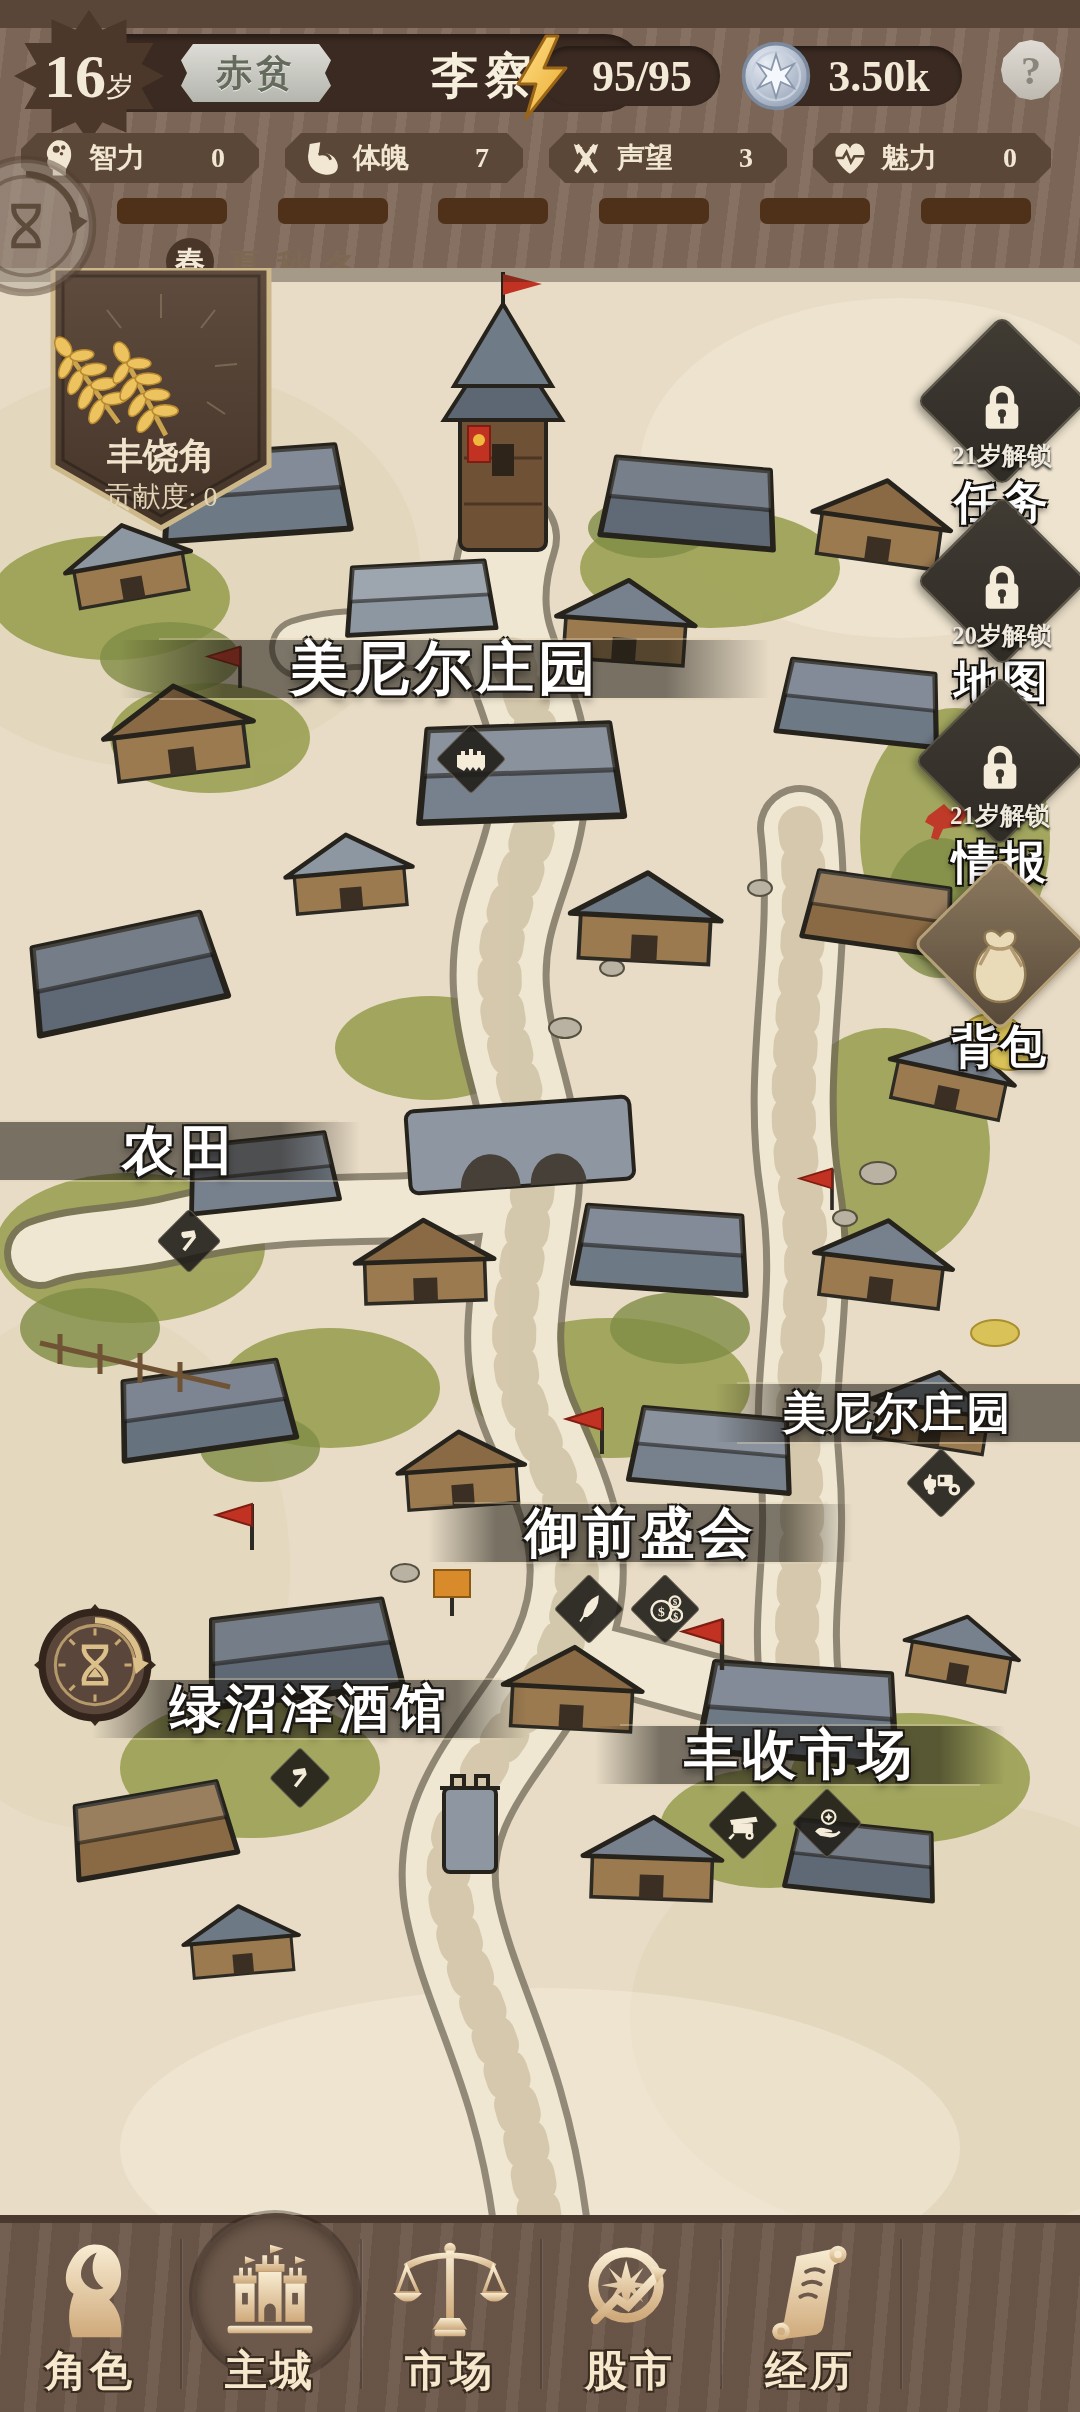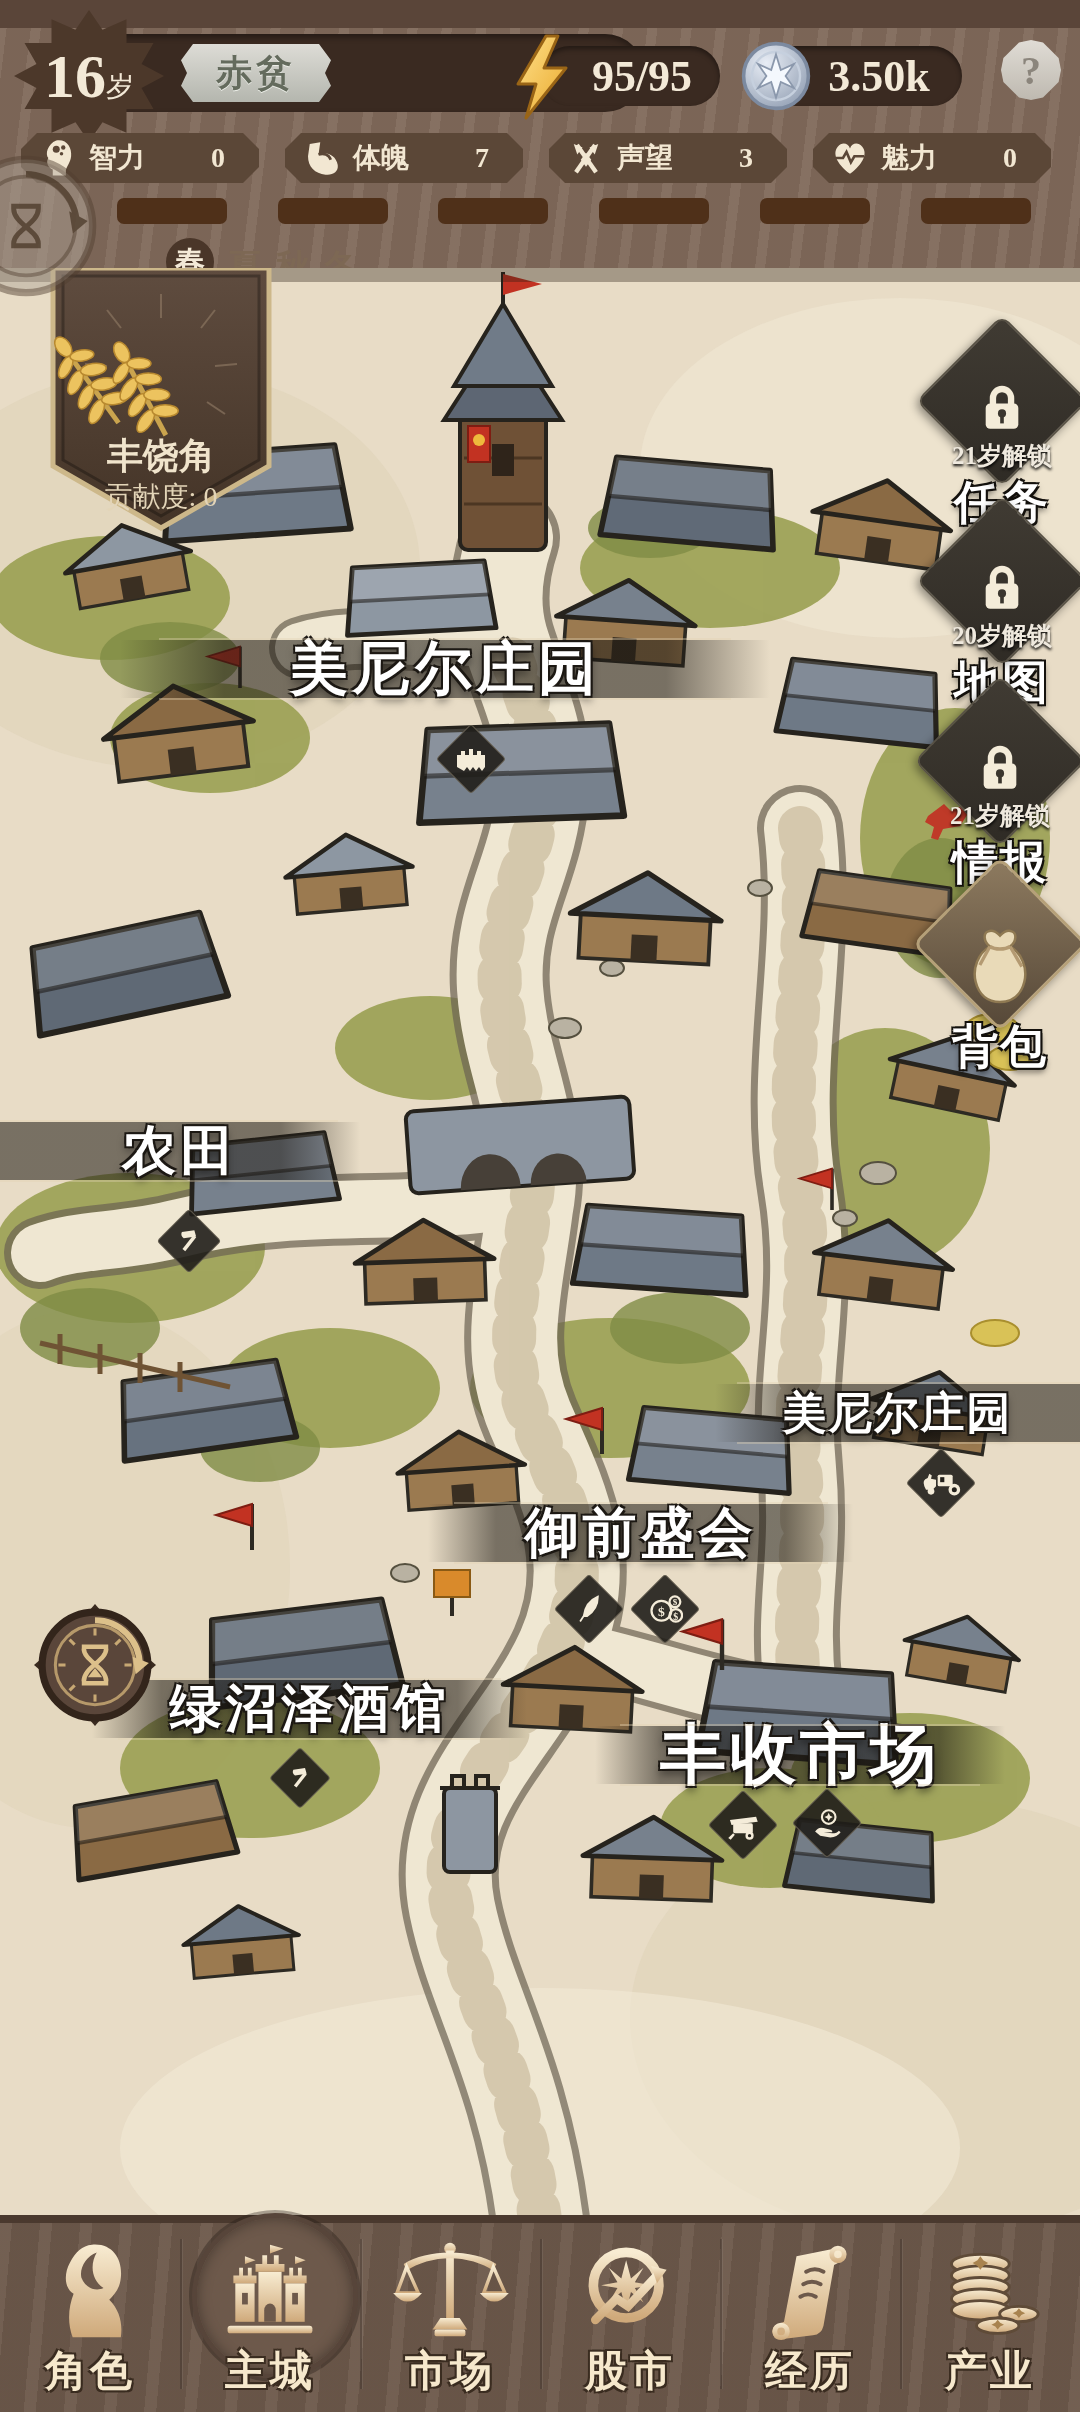--- a/index.html
+++ b/index.html
@@ -99,20 +99,21 @@
   <div class="topstrip"></div>
 
   <div class="nameplate"></div>
 
   <div class="agebadge">
     <span class="num">16</span>
     <span class="suf">岁</span>
   </div>
 
   <div class="wealth">赤贫</div>
+  <div class="pname">李察</div>
 
   <div class="pill" style="left:540px;top:46px;width:180px;height:60px;">
     <span style="margin-left:24px;">95/95</span>
   </div>
   <svg style="position:absolute;left:505px;top:34px;" width="70" height="86" viewBox="0 0 60 86">
     <polygon points="36,2 8,50 26,50 16,84 56,34 34,34 48,2" fill="url(#ggold)" stroke="#9a6516" stroke-width="3" stroke-linejoin="round"></polygon>
   </svg>
 
   <div class="pill" style="left:766px;top:46px;width:196px;height:60px;">
     <span style="margin-left:30px;">3.50k</span>
@@ -521,21 +522,21 @@
           <svg width="30" height="30" viewBox="0 0 36 36">
             <g fill="#f4ecd9">
               <rect x="16.5" y="10" width="4" height="20" transform="rotate(38 18 20)"></rect>
               <path d="M10 8 L24 6 L26 13 L12 15 Q8 12 10 8 Z"></path>
             </g>
           </svg>
         </div>
   </div>
 
   <div class="band" style="left:595px;top:1458px;width:410px;">
-    <span class="loclab" style="font-size:66px;">丰收市场</span>
+    <span class="loclab" style="font-size:54px;">丰收市场</span>
   </div>
   <div class="dmark" style="left:710px;top:1524px;width:66px;height:66px;">
     <div class="dbg"></div>
     <div class="dgl">
           <svg width="36" height="32" viewBox="0 0 44 36">
             <g fill="#f4ecd9">
               <path d="M6 12 L38 8 L40 14 L8 18 Z"></path>
               <rect x="10" y="16" width="24" height="12" rx="2"></rect>
               <circle cx="30" cy="31" r="5"></circle>
               <circle cx="30" cy="31" r="2" fill="#23201b"></circle>
@@ -650,32 +651,15 @@
   <div class="navitem" style="left:720px">
     <svg class="nic" viewBox="0 0 120 110">
       <path d="M46 20 L86 12 Q95 10 96 18 Q97 25 89 27 L85 29 L74 92 Q72 101 63 102 L30 106 Q22 107 21 99 Q20 92 28 90 L33 88 L46 20 Z" fill="url(#gcream)"></path>
       <path fill-rule="evenodd" d="M98 18 a9 9 0 1 1 -18 0 a9 9 0 1 1 18 0 M93 18 a4 4 0 1 0 -8 0 a4 4 0 1 0 8 0" fill="url(#gcream)"></path>
       <path fill-rule="evenodd" d="M39 98 a9 9 0 1 1 -18 0 a9 9 0 1 1 18 0 M34 98 a4 4 0 1 0 -8 0 a4 4 0 1 0 8 0" fill="url(#gcream)"></path>
       <path d="M56 36 q9 -5 18 0 M53 49 q9 -5 18 0 M50 62 q8 -5 16 0" stroke="#6d594b" stroke-width="4" fill="none" stroke-linecap="round"></path>
     </svg>
     <div class="nlabel">经历</div>
   </div>
 
-  <div class="navitem" style="left:900px">
-    <svg class="nic" viewBox="0 0 120 110">
-      <g fill="url(#gcream)" stroke="#5f4b38" stroke-width="3">
-        <ellipse cx="50" cy="28" rx="30" ry="10"></ellipse>
-            <ellipse cx="50" cy="40" rx="30" ry="10"></ellipse>
-        <ellipse cx="50" cy="52" rx="30" ry="10"></ellipse>
-            <ellipse cx="50" cy="64" rx="30" ry="10"></ellipse>
-        <ellipse cx="50" cy="76" rx="30" ry="10"></ellipse>
-        <ellipse cx="90" cy="80" rx="20" ry="8"></ellipse>
-            <ellipse cx="68" cy="92" rx="22" ry="8"></ellipse>
-      </g>
-      <path d="M50 20 l3 4 5 3 -5 3 -3 4 -3 -4 -5 -3 5 -3 z" fill="#a8834f"></path>
-      <path d="M90 74 l2.5 3 4 2 -4 2 -2.5 3 -2.5 -3 -4 -2 4 -2 z" fill="#a8834f"></path>
-      <path d="M68 86 l2.5 3 4 2 -4 2 -2.5 3 -2.5 -3 -4 -2 4 -2 z" fill="#a8834f"></path>
-    </svg>
-    <div class="nlabel">产业</div>
-  </div>
 </div>
 
 </div>
 
 </body></html>

